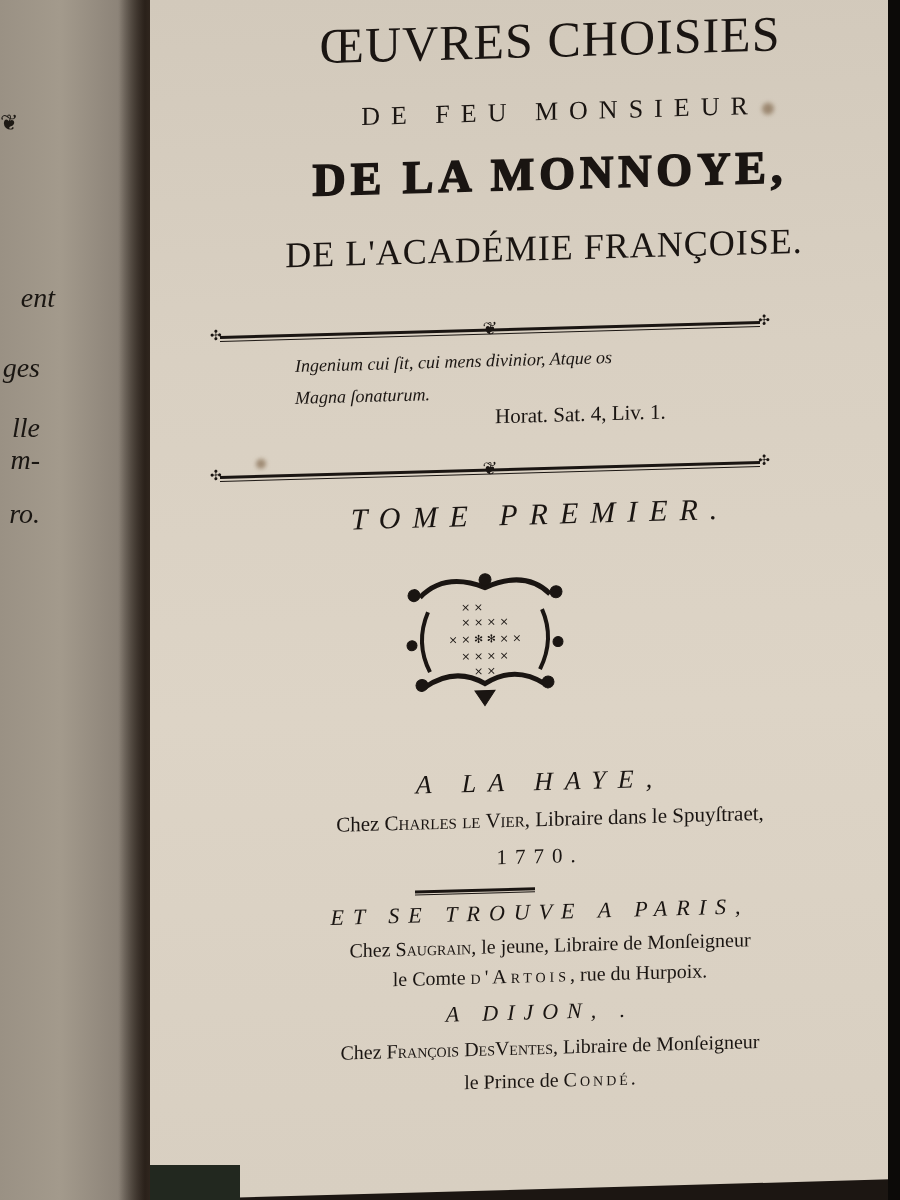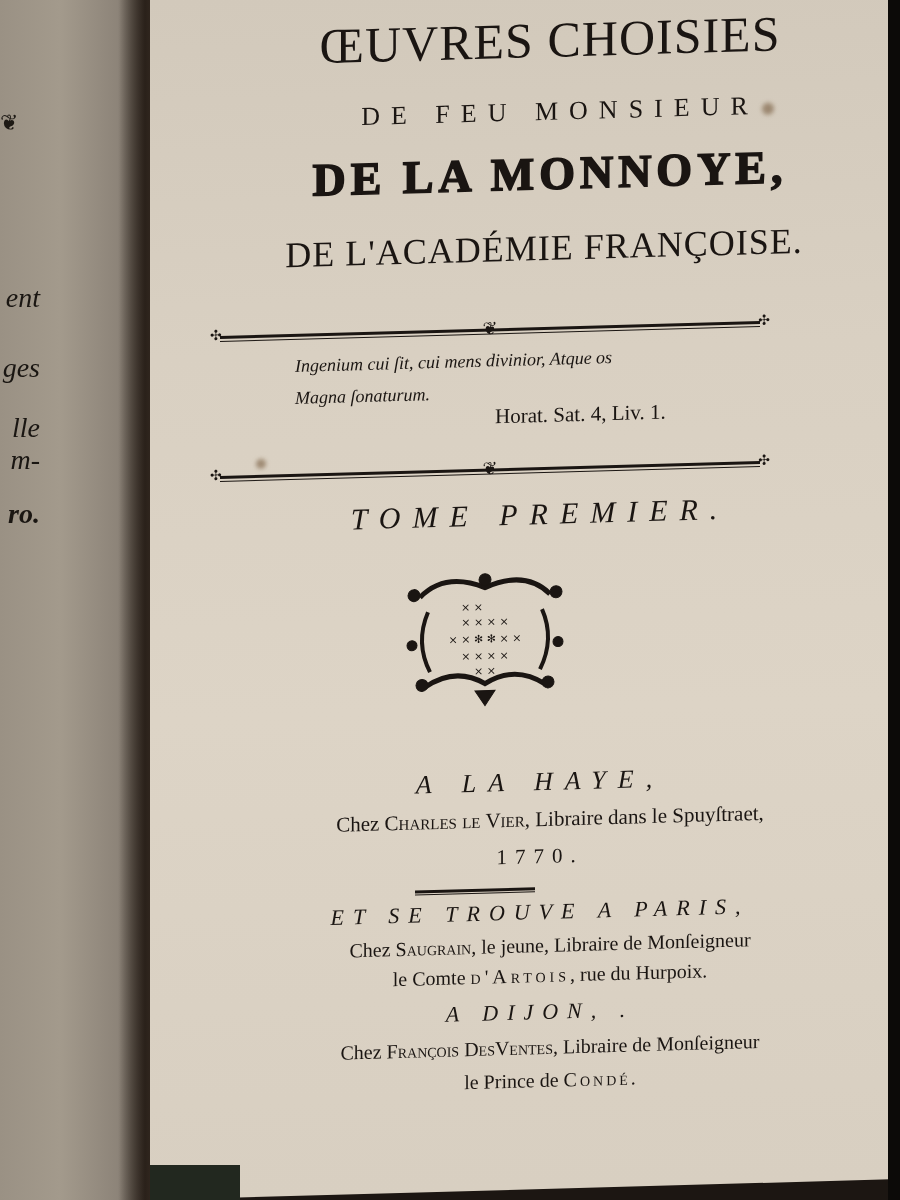--- a/index.html
+++ b/index.html
@@ -77,25 +77,25 @@
   .cloth {
     position:absolute; left:150px; top:1165px; width:90px; height:35px;
     background:#22281f;
   }
 </style>
 </head>
 <body>
 
 <div class="left-page">
   <span class="left-ornament">❦</span>
-  <span class="left-line" style="top:282px;">ent</span>
+  <span class="left-line" style="top:282px;margin-left:15px;">ent</span>
   <span class="left-line" style="top:352px;">ges</span>
   <span class="left-line" style="top:412px;">lle</span>
   <span class="left-line" style="top:444px;">m-</span>
-  <span class="left-line" style="top:498px;font-weight:bold;">ro.</span>
+  <span class="left-line" style="top:498px;">ro.</span>
 </div>
 <div class="gutter"></div>
 
 <div class="title-page">
   <div class="line ink t1">ŒUVRES CHOISIES</div>
   <div class="line ink t2">DE FEU MONSIEUR</div>
   <div class="line t3">DE LA MONNOYE,</div>
   <div class="line ink t4">DE L'ACADÉMIE FRANÇOISE.</div>
 
   <div class="rule rule1">

